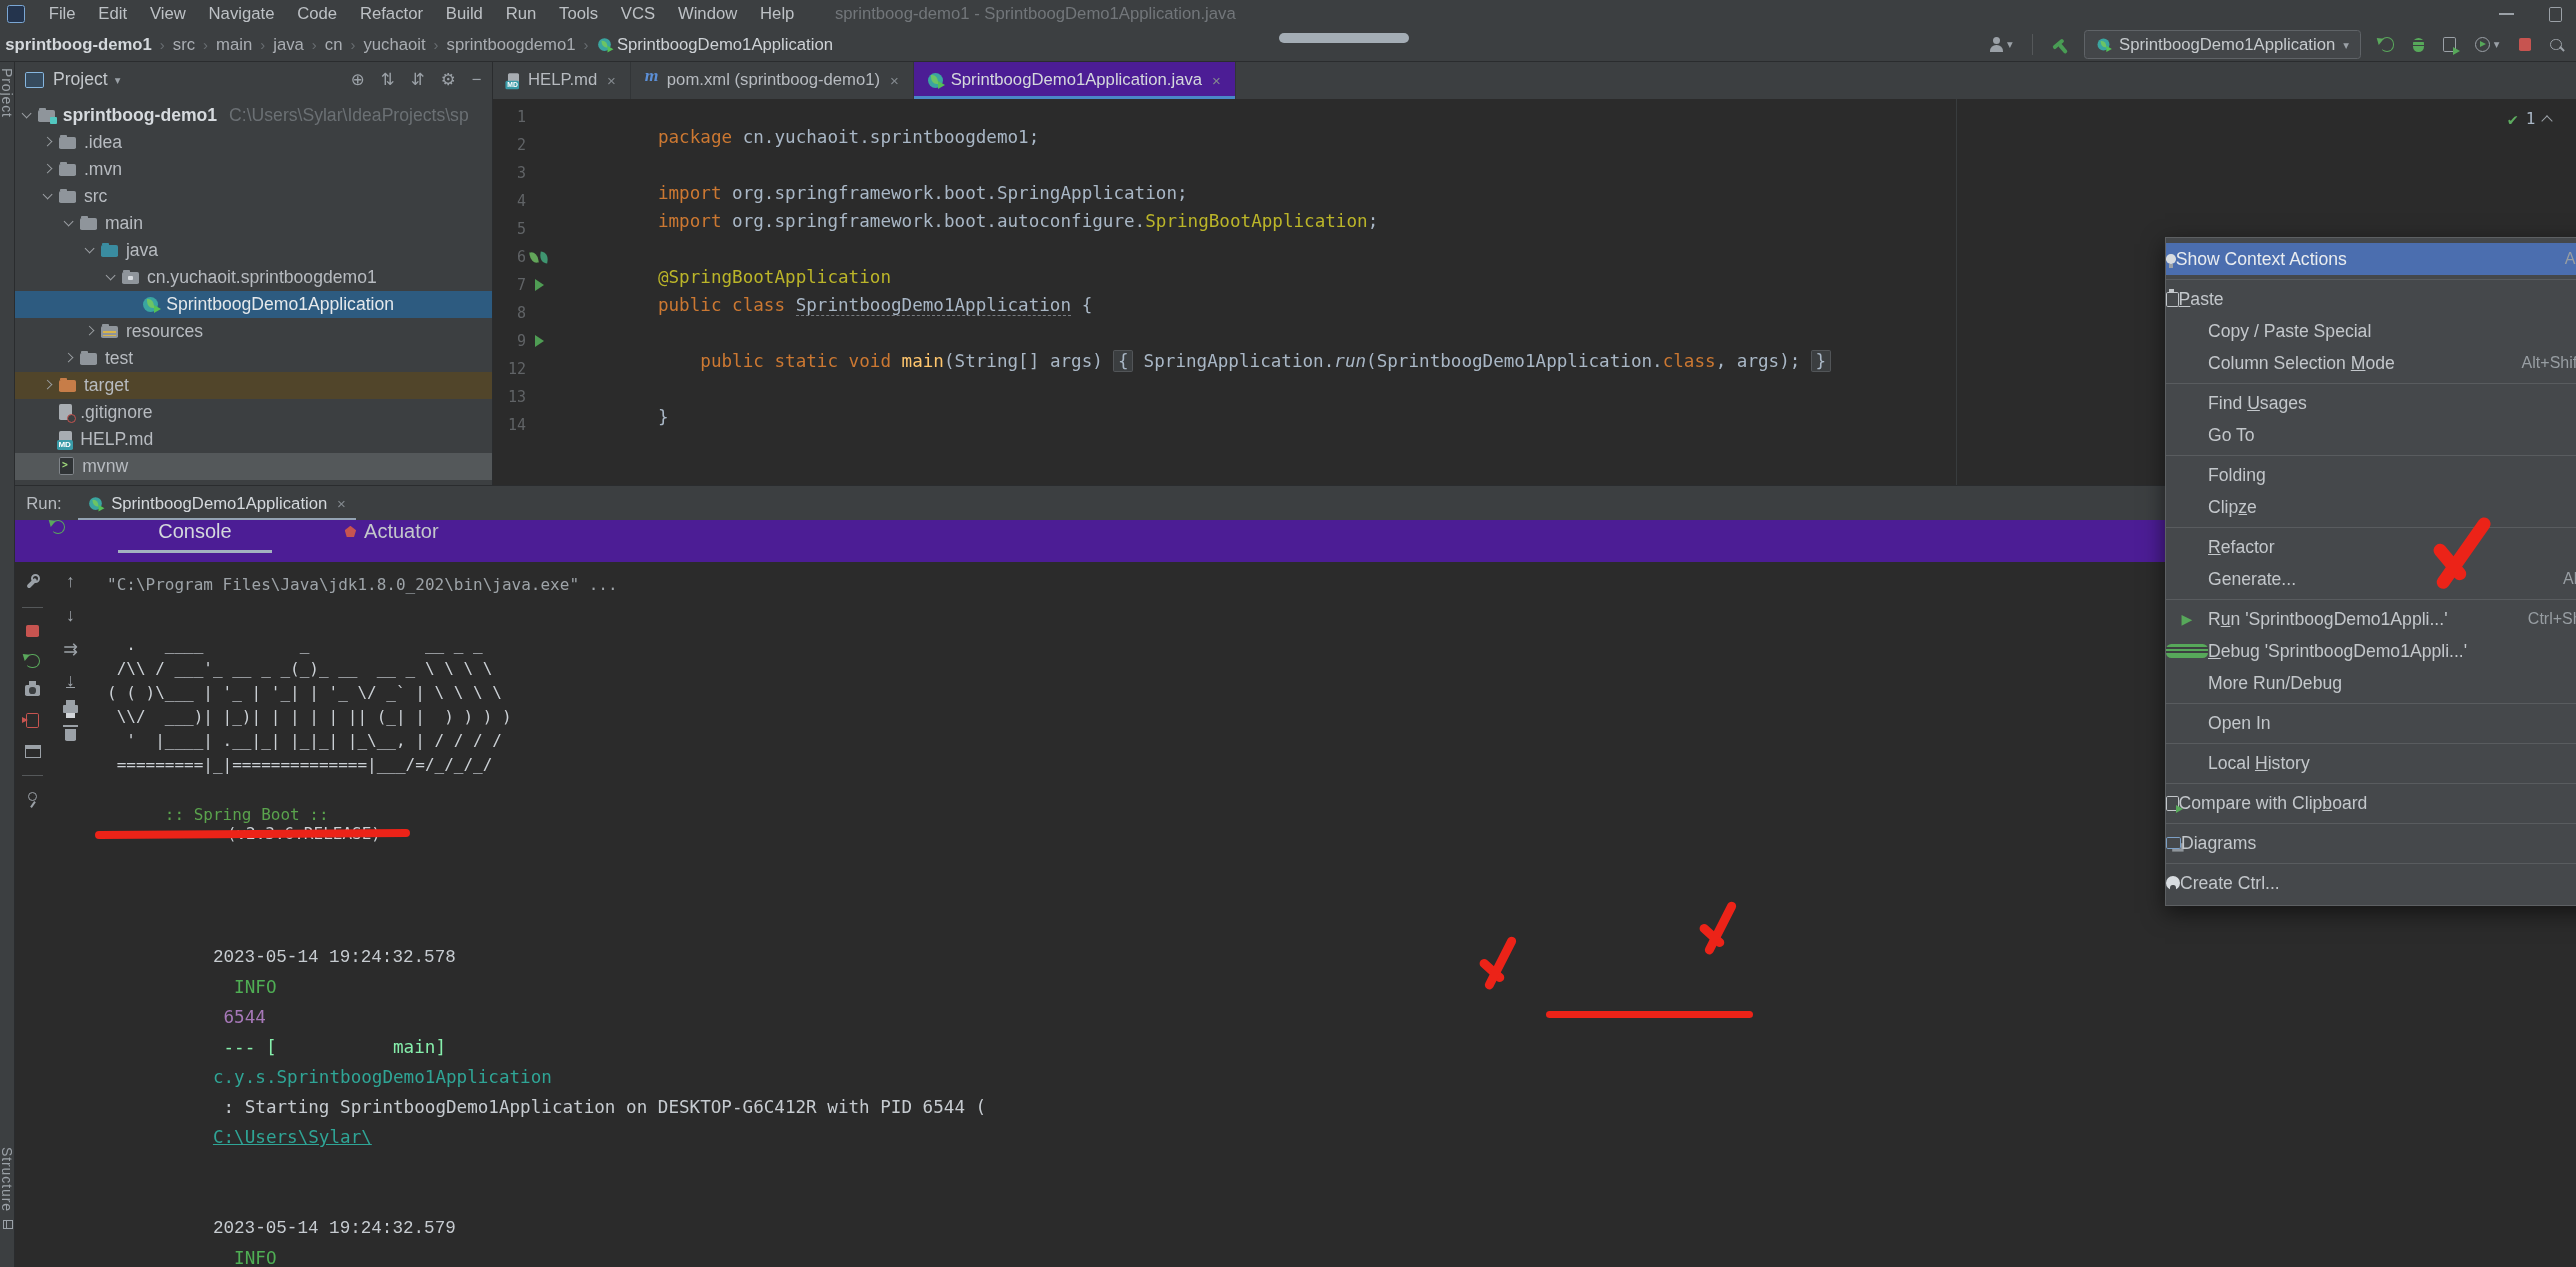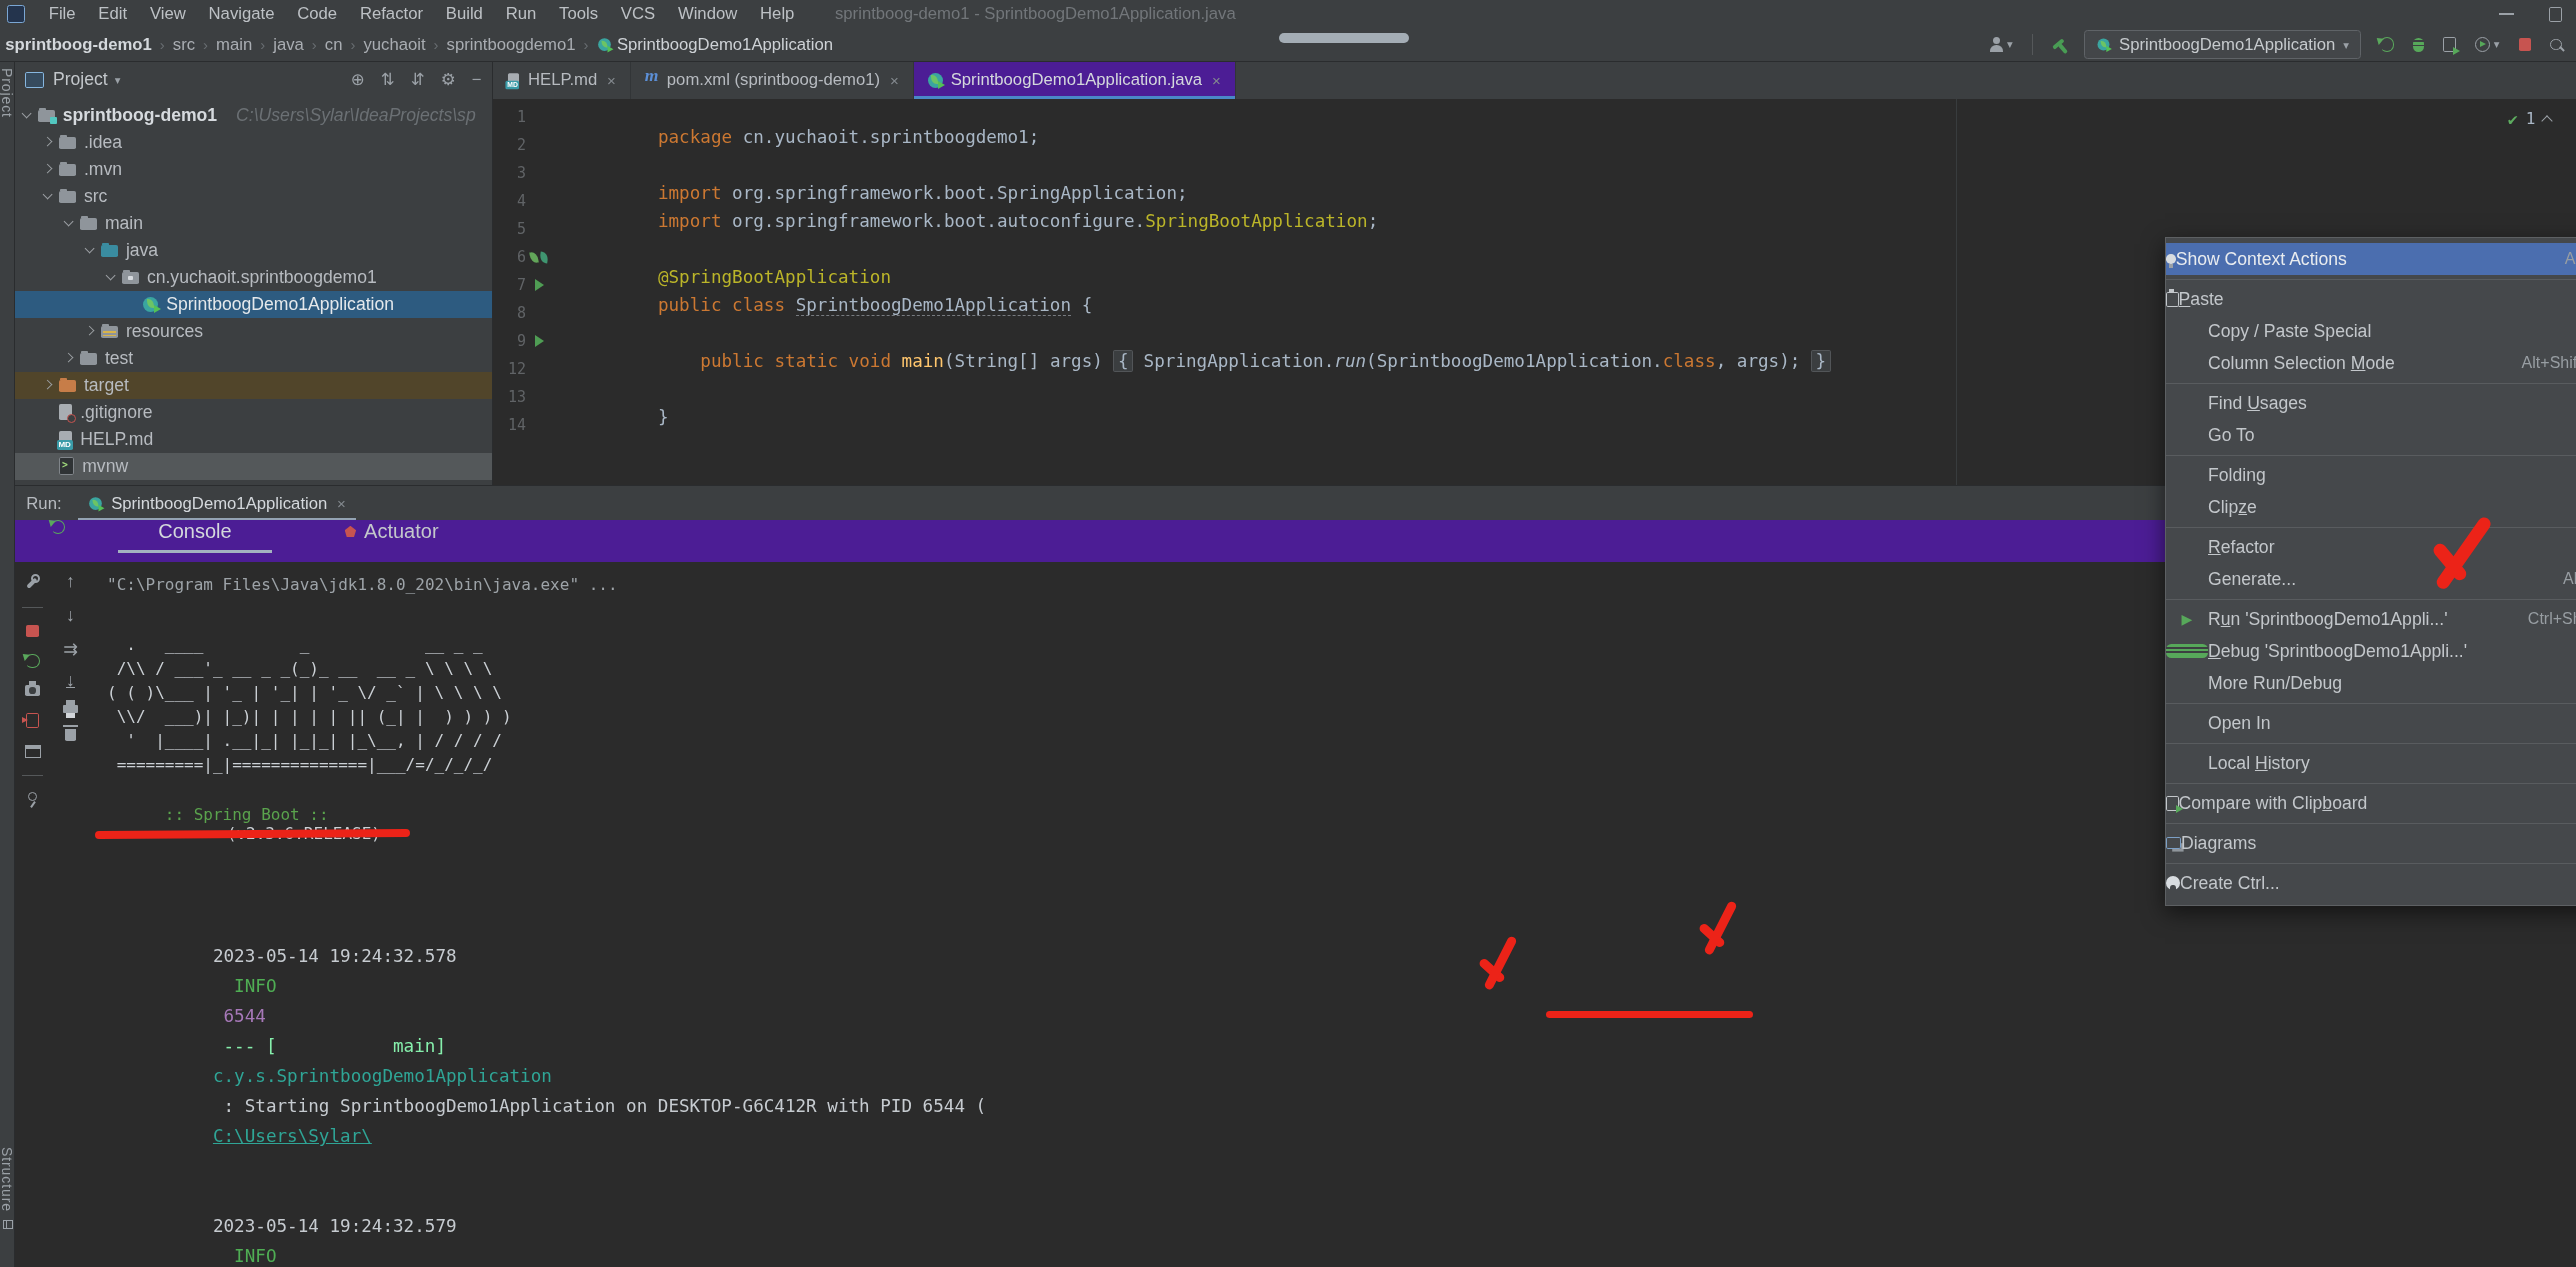--- a/index.html
+++ b/index.html
@@ -77,21 +77,21 @@
   .fo.fo-src{background:#3a8ca0;}
   .fo.fo-ex{background:#c77d48;}
   .fo.fo-pkg::after{content:"";position:absolute;left:6.2px;top:3.5px;width:4.4px;height:4.4px;background:#d6dade;border-radius:0.9px;}
   .fo.fo-res::after{content:"";position:absolute;bottom:0.9px;left:1.8px;right:1.8px;height:5.3px;background:repeating-linear-gradient(180deg,#d8b44a 0 1.8px,#8f959b 1.8px 3.5px);}
   .fo.fo-project::after{content:"";position:absolute;right:-2.6px;bottom:-2.6px;width:7px;height:7px;background:#52c7c0;border-radius:0.9px;}
   .fi{width:13px;height:16px;background:#a8adb2;border-radius:1.8px;position:relative;}
   .fi.fi-ig::after{content:"";position:absolute;right:-3.5px;bottom:-2.6px;width:7px;height:7px;border:1.8px solid #c75450;border-radius:50%;background:#3c3f41;}
   .fi.fi-md::after{content:"MD";position:absolute;bottom:-2.6px;left:-2.6px;background:#3a9ba8;color:#fff;font:bold 8px/9.7px "Liberation Sans",sans-serif;padding:0 1.8px;border-radius:1.8px;}
   .fi.fi-sh{background:#2f3335;border:0.9px solid #80858a;}
   .fi.fi-sh::after{content:">";position:absolute;left:1.8px;top:0.9px;color:#9fd87b;font:bold 9.7px/12.3px "DejaVu Sans Mono",monospace;}
-  .t-extra{color:#6b7074;margin-left:19px;font-style:italic;}
+  .t-extra{color:#6b7074;margin-left:12px;}
   .b{font-weight:bold;color:#d6dade;}
   .vsep{position:absolute;left:492px;top:61px;width:0.9px;height:425px;background:#2a2c2e;z-index:4;}
 
   
   .edt-tabs{position:absolute;left:493px;top:61px;width:2083px;height:38px;background:#3c3f41;display:flex;z-index:3;}
   .etab{display:flex;align-items:center;gap:8px;padding:0 14px;font-size:16.7px;color:#b7bbc0;border-right:0.9px solid #323537;position:relative;}
   .etab.active{background:#4c1d95;color:#d4d8dc;}
   .etab.active::after{content:"";position:absolute;left:0;right:0;bottom:0;height:3.5px;background:#4a88c7;}
   .etab-close{color:#848a8f;font-size:15px;margin-left:1.8px;}
   .t-mvn{width:14px;height:14px;position:relative;}
@@ -161,21 +161,21 @@
   
   .console{position:absolute;left:107px;top:563px;width:2469px;height:705px;font-family:"DejaVu Sans Mono",monospace;color:#c2c7cc;overflow:hidden;z-index:2;}
   .cmd{margin-top:12.3px;font-size:16px;color:#9da3a8;white-space:pre;}
   .banner{margin-top:39px;font-size:16px;line-height:24px;color:#ccd1d6;}
   .bline{white-space:pre;}
   .spring-line{margin-top:8.8px;font-size:16px;white-space:pre;}
   .sb{color:#5aa34d;}
   .sv{color:#ccd1d6;margin-left:62px;}
   .logs{margin-top:49px;font-size:17.6px;line-height:30px;}
   .lrow{white-space:pre;}
-  .lg-t{color:#c6cbd0;}
+  .lg-t{color:#c6cbd0;font-family:Liberation Mono, monospace;}
   .lg-lv{margin-left:2ch;color:#4fae54;}
   .lg-pid{margin-left:1ch;color:#a678b8;}
   .lg-th{color:#86efac;}
   .lg-log{display:inline-block;width:40ch;color:#2fa596;}
   .lg-msg{color:#c6cbd0;}
   .lg-link{color:#2fa596;text-decoration:underline;}
 
   
   .ctx{position:absolute;left:2165px;top:237px;width:479px;background:#45484b;border:0.9px solid #5d6063;box-shadow:0 7px 21px rgba(0,0,0,.55);padding:5.3px 0;z-index:20;}
   .mgroup+.mgroup{border-top:0.9px solid #595c5f;margin-top:3.5px;padding-top:3.5px;}

